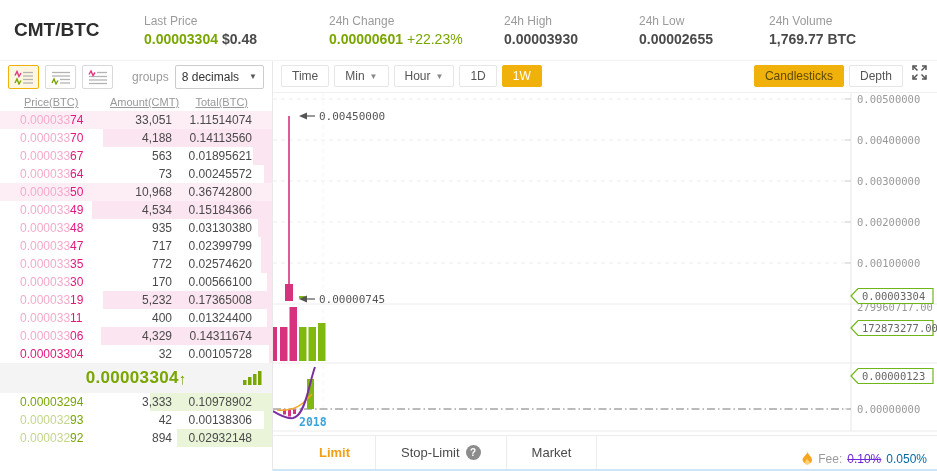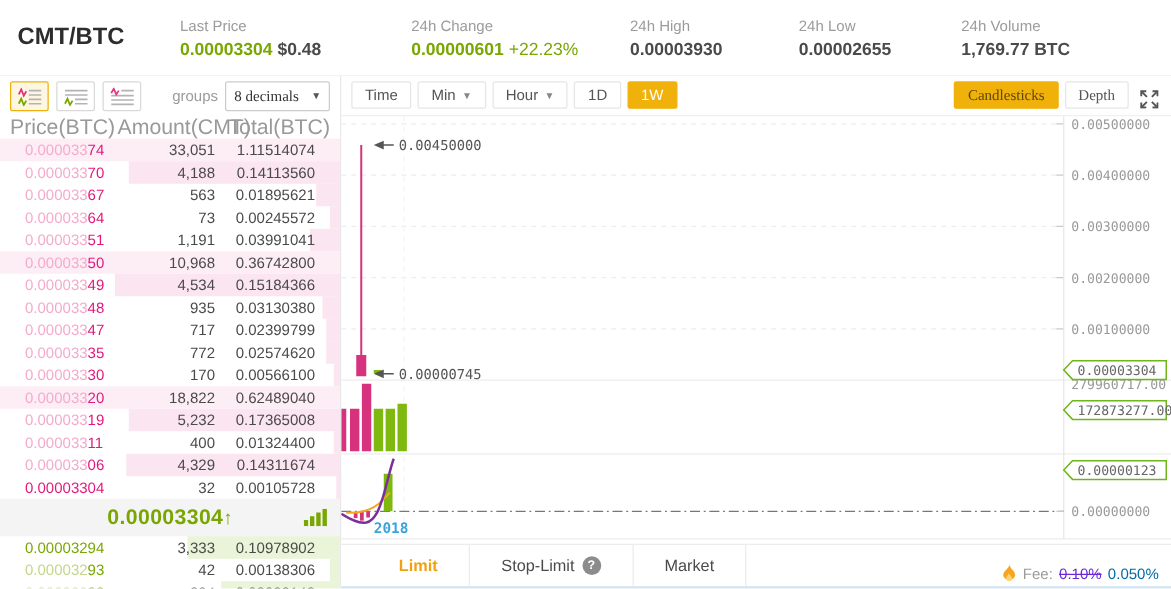--- a/index.html
+++ b/index.html
@@ -21,24 +21,24 @@
   
   .main { position:absolute; top:60px; left:0; right:0; bottom:0; display:flex; border-top:1px solid #f2f2f2; }
   
   .ob { width:273px; border-right:1px solid #e9e9e9; overflow:hidden; }
   .ob-toolbar { display:flex; align-items:center; height:32px; padding:0 8px; }
   .ob-iconbtn { width:31px; height:24px; border:1px solid #d9d9d9; background:#fff; border-radius:2px;
     margin-right:6px; display:flex; align-items:center; justify-content:center; cursor:pointer; }
   .ob-iconbtn.active { border-color:#f0b10a; background:#fdf6e0; }
   .groups-lbl { margin-left:auto; font-size:12px; color:#9b9b9b; margin-right:6px; }
   .ob-select { border:1px solid #ccc; border-radius:2px; background:#fff; height:24px; line-height:22px;
-    font-size:12px; color:#333; padding:0 6px; display:flex; gap:10px; cursor:pointer;font-family:Liberation Serif, serif; }
+    font-size:12px; color:#333; padding:0 6px; display:flex; gap:10px; cursor:pointer; }
   .ob-select .caret { font-size:8px; color:#555; }
-  .ob-cols { display:grid; grid-template-columns:86px 66px 1fr; padding:0 8px; height:18px; line-height:18px;
-    font-size:17px; color:#999; }
+  .ob-cols { display:grid; grid-template-columns:86px 66px 1fr; padding:0 24px; height:18px; line-height:18px;
+    font-size:11px; color:#999;text-decoration:underline; }
   .ob-cols span:nth-child(2), .ob-cols span:nth-child(3) { text-align:right; }
   .ob-row { position:relative; display:grid; grid-template-columns:86px 66px 1fr; height:18px; line-height:18px;
     font-size:12px; padding:0 20px; cursor:pointer; }
   .ob-row .depth { position:absolute; right:0; top:0; bottom:0; }
   .ask .depth { background:#fbe5f0; }
   .ask.flash .depth { background:#fdeef6; }
   .bid .depth { background:#e9f4d9; }
   .ob-row .c { position:relative; }
   .ob-row .amt, .ob-row .tot { text-align:right; color:#4a4a4a; }
   .price i { font-style:normal; }
@@ -49,21 +49,21 @@
   .cur-price { font-size:17px; font-weight:bold; color:#79a600; letter-spacing:.3px; }
   .cur-arrow { font-size:15px; font-weight:bold; color:#79a600; }
   .cur-depth-icon { position:absolute; right:9px; top:8px; cursor:pointer; }
   
   .chart-sec { flex:1; position:relative; display:flex; flex-direction:column; }
   .ch-toolbar { height:32px; display:flex; align-items:center; padding:0 8px; border-bottom:1px solid #f0f0f0; }
   .ch-btn { height:22px; padding:0 10px; display:flex; align-items:center; gap:5px; border:1px solid #e6e6e6;
     background:#fff; border-radius:2px; margin-right:5px; font-size:12px; color:#555; cursor:pointer; white-space:nowrap; }
   .ch-btn .caret { font-size:8px; color:#888; }
   .ch-btn.active { background:#f0b10a; border-color:#f0b10a; color:#fff; }
-  .ch-right { margin-left:auto; display:flex; align-items:flex-end;font-family:Liberation Serif, serif; }
+  .ch-right { margin-left:auto; display:flex; align-items:flex-start; }
   .ch-btn.cstick.active { color:#5d4a05; font-weight:normal; }
   .expand-btn { margin-left:4px; margin-right:2px; cursor:pointer; display:flex; }
   .canvas { position:relative; height:343px; overflow:hidden; }
   .canvas svg { display:block; }
   
   .bottombar { height:36px; border-top:1px solid #ececec; border-bottom:2px solid #cfe4f5;
     display:flex; align-items:stretch; position:relative; background:#fff; }
   .tab { display:flex; align-items:center; gap:6px; padding:0 25px; border-right:1px solid #ececec;
     font-size:13px; color:#4a4a4a; cursor:pointer; }
   .tab:first-child { border-left:1px solid transparent; margin-left:20px; }
@@ -172,26 +172,20 @@
             <span class="c price"><i>0.000033</i><b>67</b></span>
             <span class="c amt">563</span>
             <span class="c tot">0.01895621</span>
           </div>
           <div class="ob-row ask">
             <div class="depth" style="width: 3%;"></div>
             <span class="c price"><i>0.000033</i><b>64</b></span>
             <span class="c amt">73</span>
             <span class="c tot">0.00245572</span>
           </div>
-          <div class="ob-row ask">
-            <div class="depth" style="width: 9%;"></div>
-            <span class="c price"><i>0.000033</i><b>51</b></span>
-            <span class="c amt">1,191</span>
-            <span class="c tot">0.03991041</span>
-          </div>
           <div class="ob-row ask flash">
             <div class="depth" style="width: 100%;"></div>
             <span class="c price"><i>0.000033</i><b>50</b></span>
             <span class="c amt">10,968</span>
             <span class="c tot">0.36742800</span>
           </div>
           <div class="ob-row ask">
             <div class="depth" style="width: 66%;"></div>
             <span class="c price"><i>0.000033</i><b>49</b></span>
             <span class="c amt">4,534</span>
@@ -213,26 +207,20 @@
             <div class="depth" style="width: 4%;"></div>
             <span class="c price"><i>0.000033</i><b>35</b></span>
             <span class="c amt">772</span>
             <span class="c tot">0.02574620</span>
           </div>
           <div class="ob-row ask">
             <div class="depth" style="width: 2%;"></div>
             <span class="c price"><i>0.000033</i><b>30</b></span>
             <span class="c amt">170</span>
             <span class="c tot">0.00566100</span>
-          </div>
-          <div class="ob-row ask flash">
-            <div class="depth" style="width: 100%;"></div>
-            <span class="c price"><i>0.000033</i><b>20</b></span>
-            <span class="c amt">18,822</span>
-            <span class="c tot">0.62489040</span>
           </div>
           <div class="ob-row ask">
             <div class="depth" style="width: 62%;"></div>
             <span class="c price"><i>0.000033</i><b>19</b></span>
             <span class="c amt">5,232</span>
             <span class="c tot">0.17365008</span>
           </div>
           <div class="ob-row ask">
             <div class="depth" style="width: 2%;"></div>
             <span class="c price"><i>0.000033</i><b>11</b></span>

